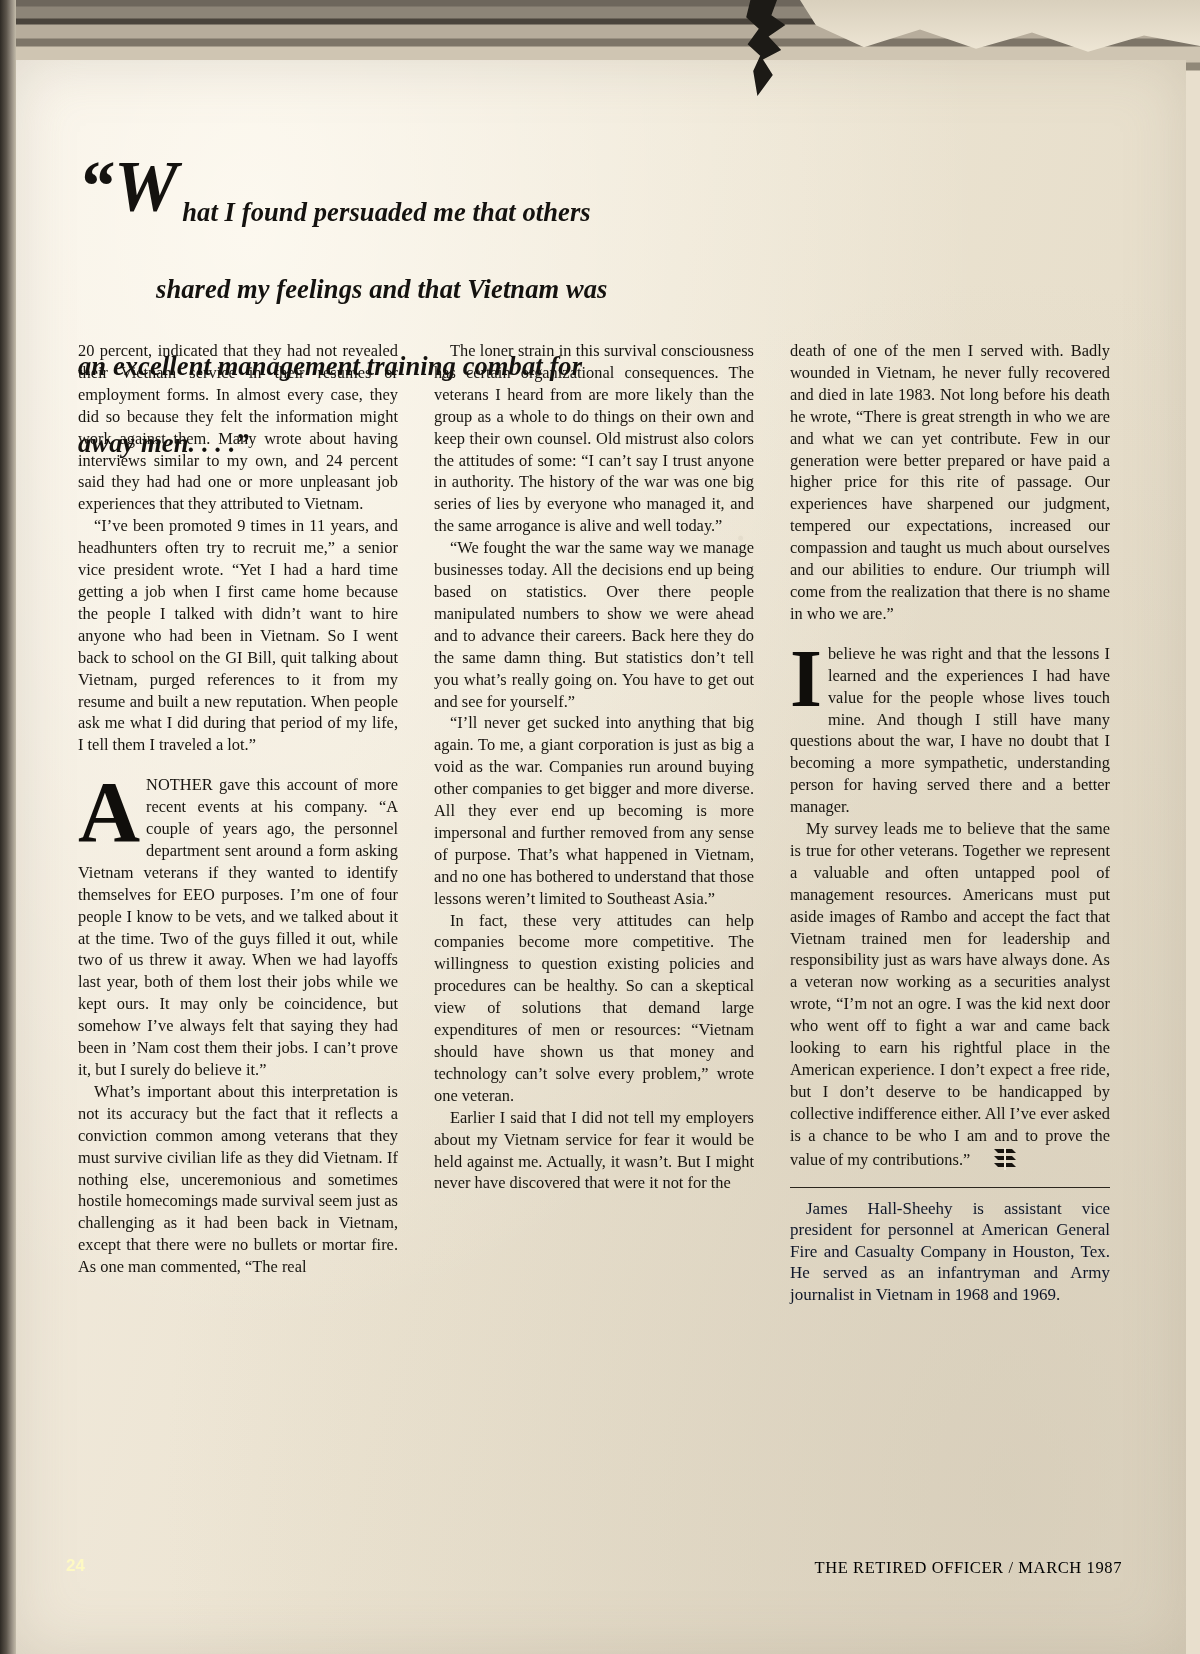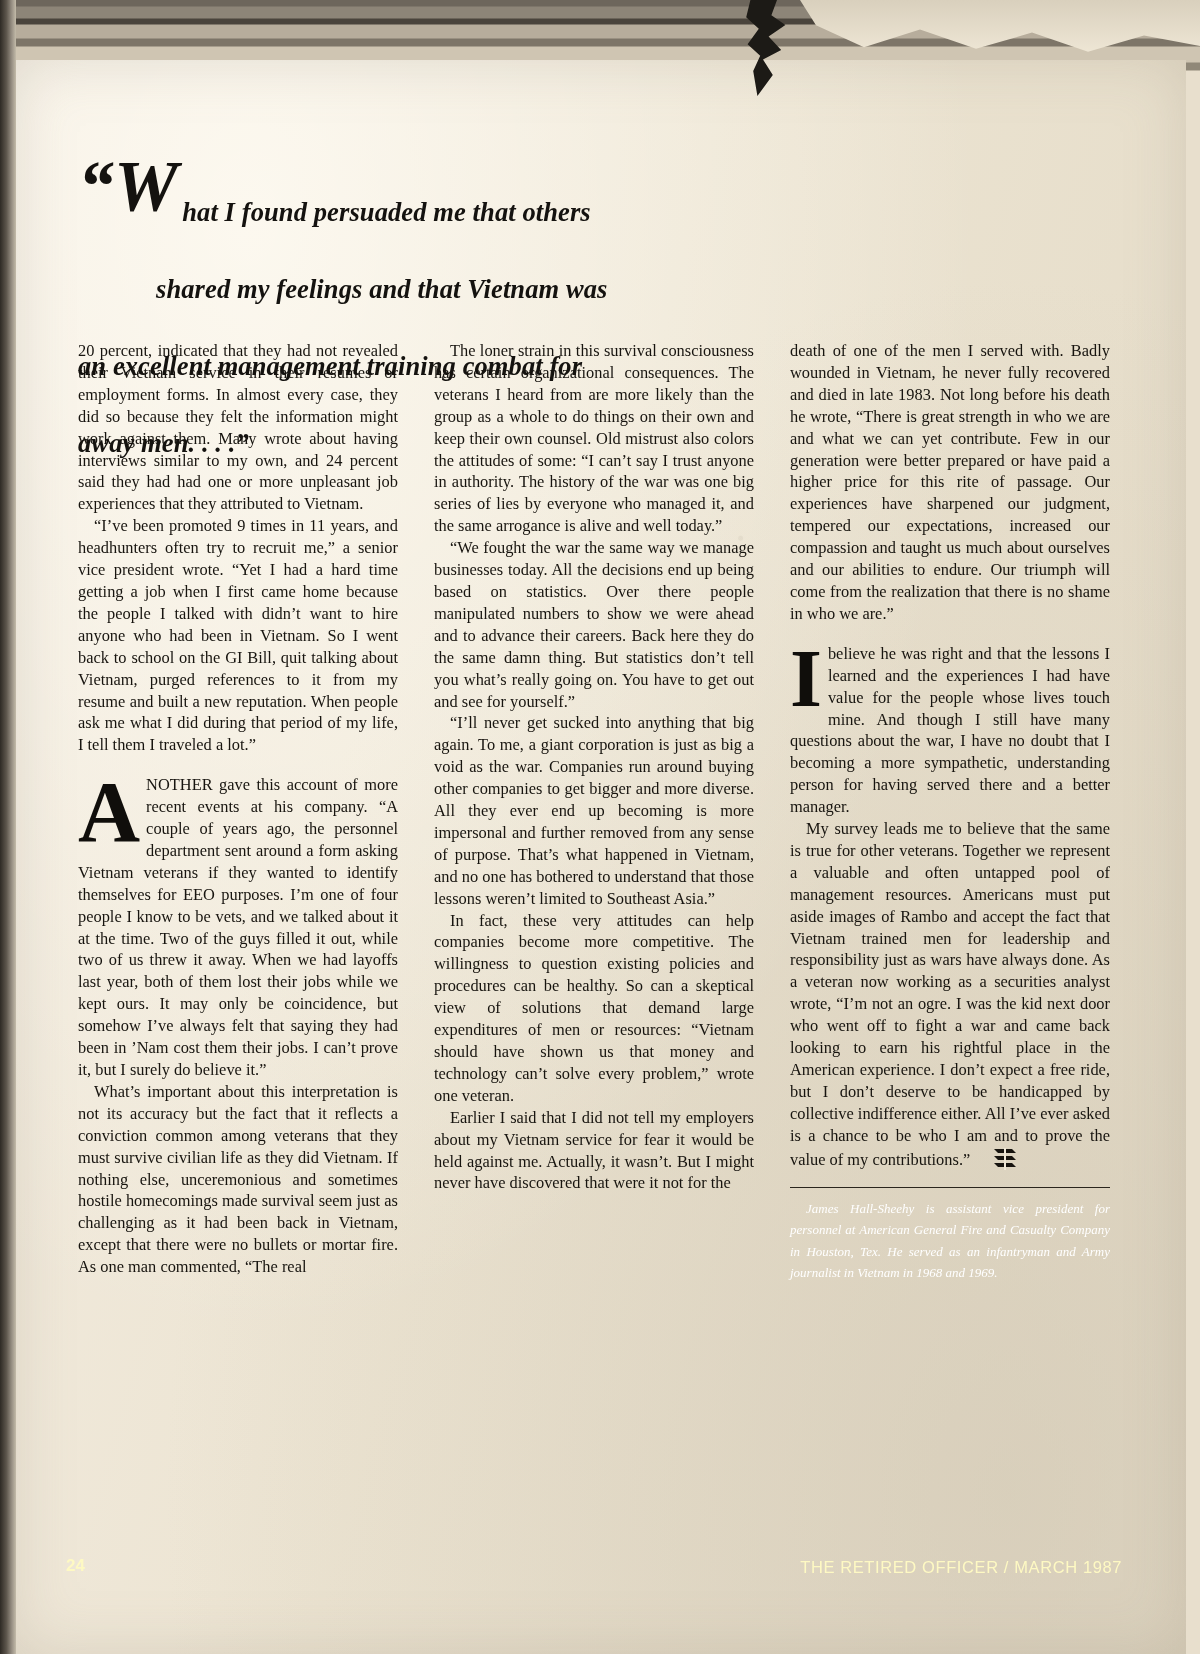--- a/index.html
+++ b/index.html
@@ -127,49 +127,48 @@
     margin-left: 6px;
   }
 
   .biorule {
     margin: 16px 0 10px 0;
     border: 0;
     border-top: 1.5px solid #2a251d;
     width: 100%;
   }
   .bio {
-    font-style: italic;
-    font-size: 13px;
+    font-size: 17px;
     line-height: 21.6px;
     text-align: justify;
     text-indent: 16px;
-    color: #ffffff;
+    color: #0f172a;
   }
 
   .footer {
     position: absolute;
     left: 0; top: 1556px;
     width: 1200px;
     height: 40px;
   }
   .folio {
     position: absolute;
     left: 66px; top: 0;
     font-family: "Liberation Sans", sans-serif;
     font-weight: bold;
     font-size: 17px;
     color: #fef9c3;
   }
   .runhead {
     position: absolute;
     right: 78px; top: 2px;
-    font-family: Liberation Sans, sans-serif;
+    font-family: Liberation Serif, serif;
     font-size: 16.5px;
     letter-spacing: 0.6px;
-    color: #fef9c3;
+    color: #000000;
     text-align: center;
   }
   
   .speckle {
     position: absolute;
     left: 14px; top: 60px;
     width: 1172px; height: 1594px;
     pointer-events: none;
     background-image:
       radial-gradient(circle at 12% 72%, rgba(120,110,92,0.10) 0 2px, transparent 3px),

